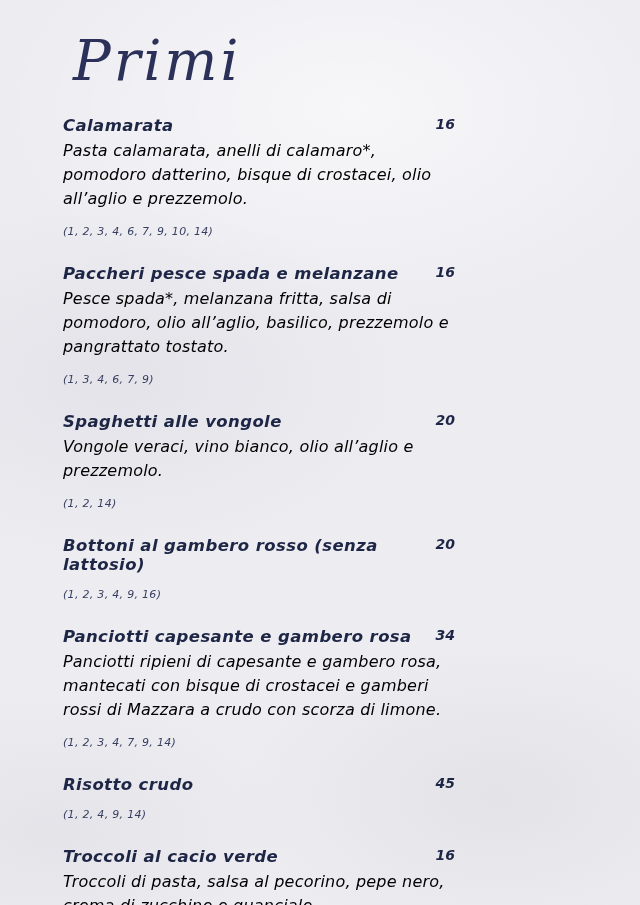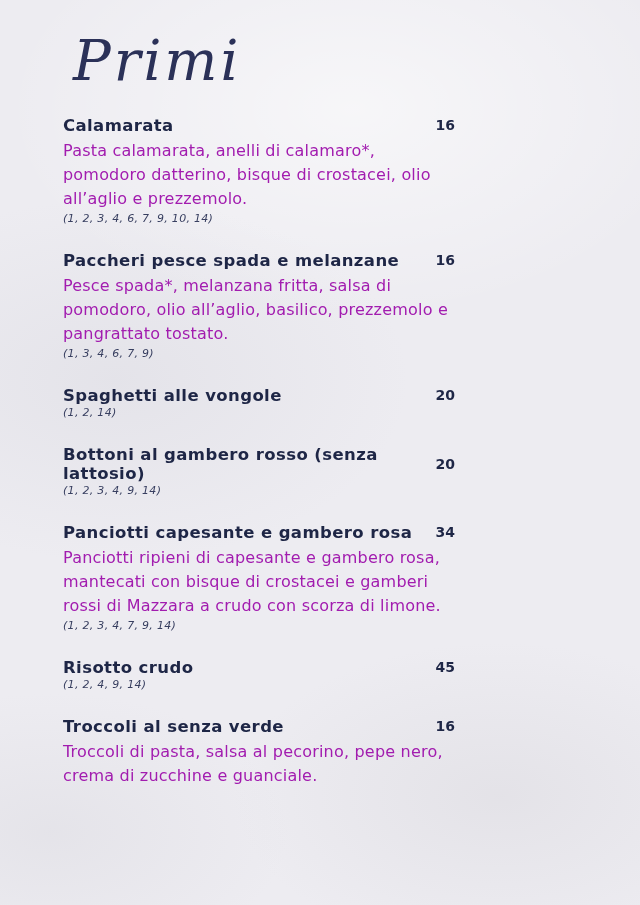--- a/index.html
+++ b/index.html
@@ -39,50 +39,52 @@
     margin-bottom: 24px;
   }
 
   .menu-item {
     margin-bottom: 26px;
   }
 
   .item-header {
     display: flex;
     justify-content: space-between;
-    align-items: center;
+    align-items: flex-start;
+    font-style: italic;
   }
 
   .item-name {
     font-size: 16.5px;
     font-weight: 700;
     color: #1e2646;
     letter-spacing: 0.4px;
   }
 
   .item-price {
     font-size: 14px;
     font-weight: 700;
     color: #1e2646;
   }
 
   .item-description {
+    font-style: italic;
     font-size: 16px;
     line-height: 1.5;
-    color: #a21caf;
+    color: #000000;
     max-width: 468px;
     margin-top: 4px;
     letter-spacing: 0.2px;
   }
 
   .item-allergens {
     font-style: italic;
     font-size: 11px;
     color: #383f60;
-    margin-top: 1px;
+    margin-top: 14px;
     letter-spacing: 0.3px;
   }
 </style>
 </head>
 <body>
 
 <div class="page">
 
   <h1 class="menu-title">Primi</h1>
 
@@ -102,29 +104,30 @@
     </div>
     <p class="item-description">Pesce spada*, melanzana fritta, salsa di pomodoro, olio all’aglio, basilico, prezzemolo e pangrattato tostato.</p>
     <p class="item-allergens">(1, 3, 4, 6, 7, 9)</p>
   </div>
 
   <div class="menu-item">
     <div class="item-header">
       <span class="item-name">Spaghetti alle vongole</span>
       <span class="item-price">20</span>
     </div>
+    <p class="item-description">Vongole veraci, vino bianco, olio all’aglio e prezzemolo.</p>
     <p class="item-allergens">(1, 2, 14)</p>
   </div>
 
   <div class="menu-item">
     <div class="item-header">
       <span class="item-name">Bottoni al gambero rosso (senza lattosio)</span>
       <span class="item-price">20</span>
     </div>
-    <p class="item-allergens">(1, 2, 3, 4, 9, 14)</p>
+    <p class="item-allergens">(1, 2, 3, 4, 9, 16)</p>
   </div>
 
   <div class="menu-item">
     <div class="item-header">
       <span class="item-name">Panciotti capesante e gambero rosa</span>
       <span class="item-price">34</span>
     </div>
     <p class="item-description">Panciotti ripieni di capesante e gambero rosa, mantecati con bisque di crostacei e gamberi rossi di Mazzara a crudo con scorza di limone.</p>
     <p class="item-allergens">(1, 2, 3, 4, 7, 9, 14)</p>
   </div>
@@ -132,20 +135,20 @@
   <div class="menu-item">
     <div class="item-header">
       <span class="item-name">Risotto crudo</span>
       <span class="item-price">45</span>
     </div>
     <p class="item-allergens">(1, 2, 4, 9, 14)</p>
   </div>
 
   <div class="menu-item">
     <div class="item-header">
-      <span class="item-name">Troccoli al senza verde</span>
+      <span class="item-name">Troccoli al cacio verde</span>
       <span class="item-price">16</span>
     </div>
     <p class="item-description">Troccoli di pasta, salsa al pecorino, pepe nero, crema di zucchine e guanciale.</p>
 
   </div>
 
 </div>
 
 </body></html>

